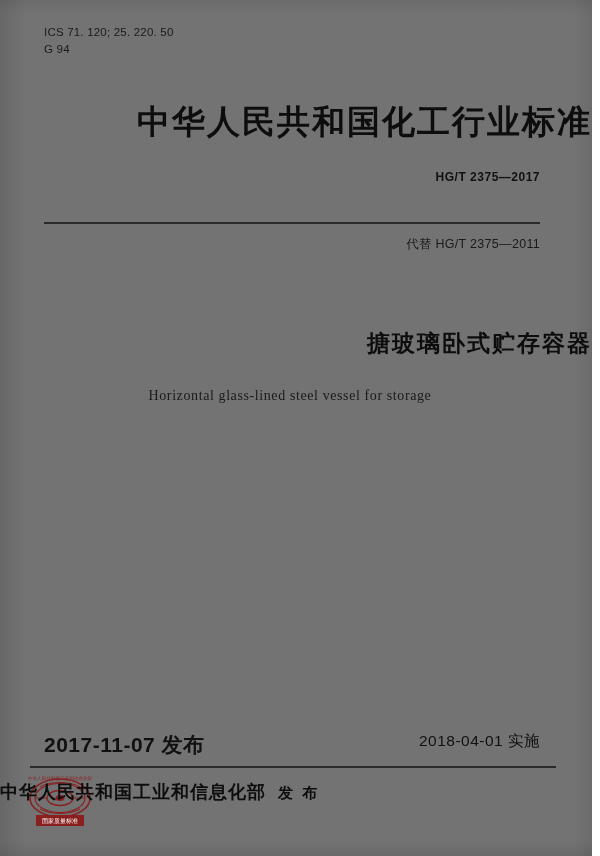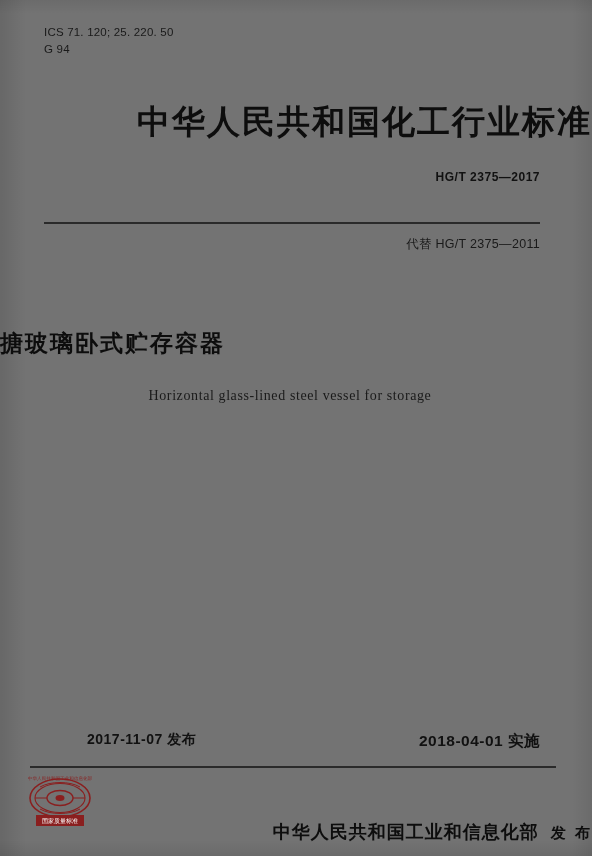--- a/index.html
+++ b/index.html
@@ -116,21 +116,21 @@
     top: 222px;
     height: 2px;
     background: #2a2a2a;
   }
 
   
   .doc-title-cn {
     position: absolute;
     left: 0; right: 0;
     top: 328px;
-    text-align: left;
+    text-align: right;
     font-family: "DejaVu Sans", sans-serif;
     font-weight: bold;
     font-size: 23px;
     letter-spacing: 2px;
     color: #0d0d0d;
   }
   .doc-title-en {
     position: absolute;
     left: 0; right: 12px;
     top: 388px;
@@ -141,54 +141,52 @@
     color: #1a1a1a;
   }
 
   
   .date-issue {
     position: absolute;
     left: 44px;
     top: 731px;
     font-family: "Liberation Sans", sans-serif;
     font-weight: bold;
-    font-size: 14px;
+    font-size: 21px;
     color: #111;
     letter-spacing: 0.5px;
-    margin-left: 43px;
   }
   .date-impl {
     position: absolute;
     right: 52px;
     top: 731px;
     font-family: "Liberation Sans", sans-serif;
-    font-weight: bold;
+    font-weight: normal;
     font-size: 15.5px;
     color: #111;
     letter-spacing: 0.5px;
   }
   .rule-bottom {
     position: absolute;
     left: 30px;
     right: 36px;
     top: 766px;
     height: 2px;
     background: #2a2a2a;
   }
   .publisher {
     position: absolute;
     left: 0; right: 0;
     top: 780px;
-    text-align: right;
+    text-align: left;
     font-family: "DejaVu Sans", sans-serif;
     font-weight: bold;
     font-size: 18px;
     letter-spacing: 1px;
     color: #0d0d0d;
-    margin-top: 40px;
   }
   .publisher .pub-verb {
     font-size: 15px;
     letter-spacing: 2px;
     margin-left: 12px;
   }
 
   
   .emblem {
     position: absolute;

